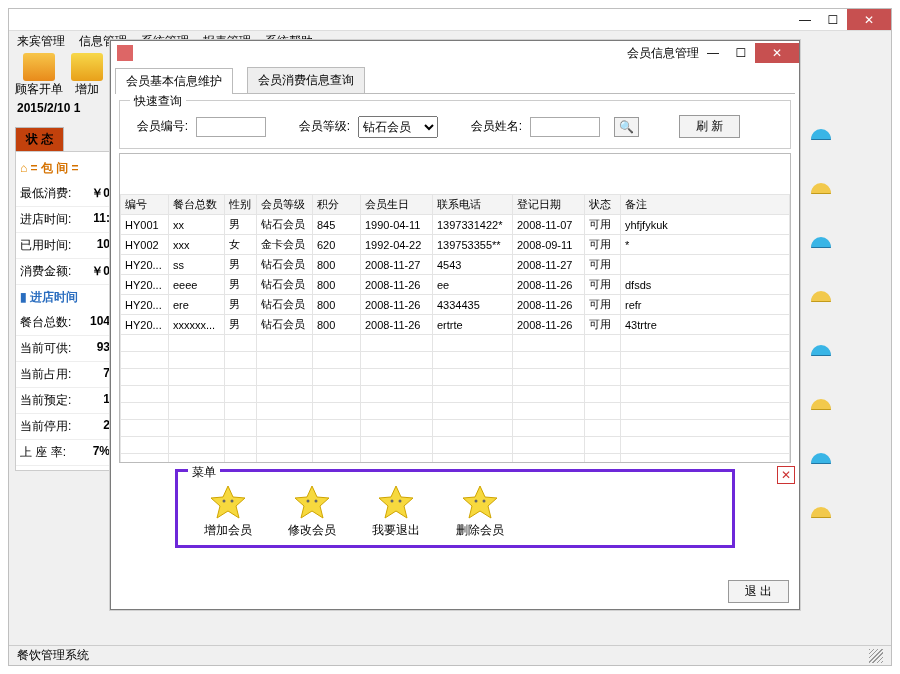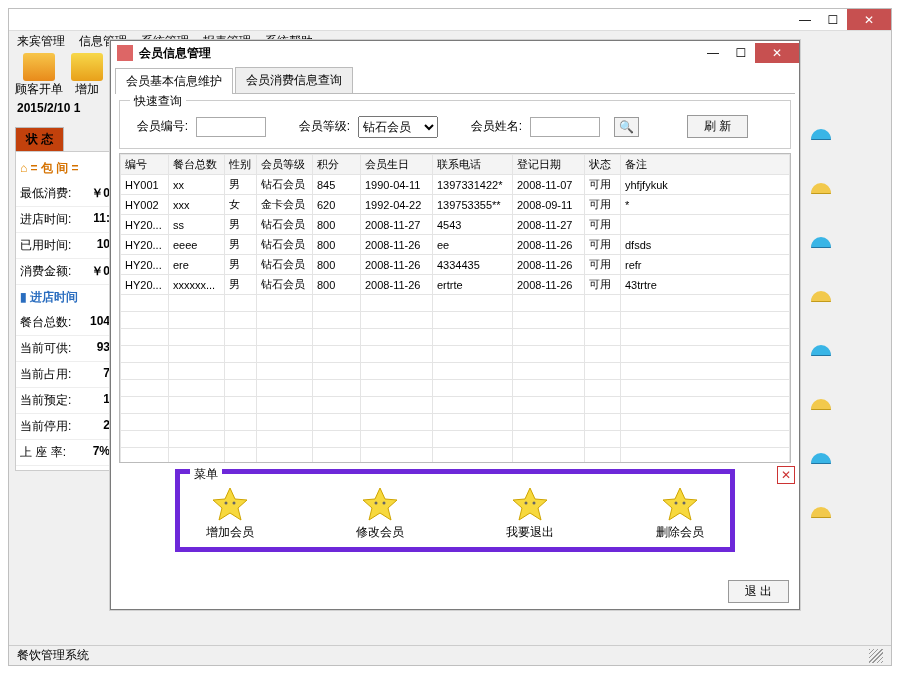--- a/index.html
+++ b/index.html
@@ -26,49 +26,49 @@
 
 
 .bg-markers { position: absolute; right: 60px; top: 120px; display:flex; flex-direction:column; gap: 44px; }
 .marker { width: 20px; height: 10px; border-radius: 50% 50% 0 0 / 100% 100% 0 0; background: #39b5e6; box-shadow: 0 1px 0 #2175a3; }
 .marker.y { background: #f2c94c; box-shadow: 0 1px 0 #c29a1a; }
 
 
 .dialog { position: absolute; left: 110px; top: 40px; width: 690px; height: 570px; background: #fff; border: 1px solid #7a7a7a; box-shadow: 0 0 0 1px #d0d0d0; }
 .dlg-title { height: 24px; background: #fff; display: flex; align-items: center; }
 .dlg-title .icon { width: 16px; height: 16px; margin: 0 6px; background: #d66; }
-.dlg-title .t { flex: 1; text-align: left; font-weight: bold; }
+.dlg-title .t { flex: 1; text-align: right; font-weight: normal; }
 .dlg-title .btns { display: flex; }
 .dlg-title .b { width: 28px; height: 20px; display:flex; align-items:center; justify-content:center; border:1px solid transparent; }
 .dlg-title .b.close { background: #c75050; color:#fff; width: 44px; }
 
 .tabs { display:flex; border-bottom: 1px solid #bbb; margin: 2px 4px 0; }
-.tab { padding: 4px 10px; border:1px solid #bbb; border-bottom:none; margin-right:2px; background:#eee; }
+.tab { padding: 4px 10px; border:1px solid #bbb; border-bottom:none; margin-right:14px; background:#eee; }
 .tab.active { background:#fff; position:relative; top:1px; }
 
 .dlg-body { padding: 4px; height: 498px; position: relative; }
 
 .quick-group { border:1px solid #ccc; margin:2px 4px; padding: 14px 8px 10px; position:relative; }
 .quick-group .legend { position:absolute; top:-8px; left:10px; background:#fff; padding:0 4px; }
 .quick-row { display:flex; align-items:center; gap:8px; }
 .quick-row label { width:60px; text-align:right; }
 .quick-row input[type=text] { width:70px; height:20px; border:1px solid #aaa; }
 .quick-row select { width:80px; height:22px; }
 .btn { border:1px solid #999; background:#f3f3f3; padding:2px 16px;margin-left:37px; }
 
 
 .grid { margin: 4px 4px 0; border:1px solid #bbb; height: 310px; overflow:hidden; background:#fff; }
-table { border-collapse: collapse; width: 100%; }
+table { border-collapse: collapse; width: 100%; margin-top: 40px; }
 th, td { border:1px solid #e4e4e4; padding: 2px 4px; font-size: 11px; text-align:left; white-space:nowrap; overflow:hidden; }
 th { background:#f4f4f4; font-weight:normal; }
 col.c-id{width:48px}col.c-name{width:56px}col.c-sex{width:32px}col.c-lv{width:56px}col.c-pt{width:48px}col.c-bd{width:72px}col.c-ph{width:80px}col.c-dt{width:72px}col.c-st{width:36px}col.c-note{width:auto}
 
 .close-small { position:absolute; right:4px; bottom:108px; width:18px; height:18px; border:1px solid #c33; color:#c33; display:flex; align-items:center; justify-content:center; background:#fff; }
 
-.menu-group { border:5px solid #6d28d9; margin: 6px 60px 12px; padding: 12px 8px 6px; position:relative; display:flex; justify-content:space-between; }
+.menu-group { border:3px solid #6d28d9; margin: 6px 60px 12px; padding: 12px 8px 6px; position:relative; display:flex; justify-content:flex-start; }
 .menu-group .legend { position:absolute; top:-8px; left:10px; background:#fff; padding:0 4px; }
 .star-btn { margin: 0 18px; text-align:center; }
 .star { width:40px; height:36px; margin:0 auto 2px; position:relative; }
 .star svg { width:40px; height:36px; }
 
 .dlg-footer { position:absolute; right:10px; bottom:6px; }
 .statusbar { position:absolute; left:0; right:0; bottom:0; height:20px; border-top:1px solid #ccc; background:#f0f0f0; padding:2px 8px; display:flex; justify-content:space-between; align-items:center; }
 .resize-grip { width:14px; height:14px; background: repeating-linear-gradient(135deg,#999 0 1px,transparent 1px 3px); }
 
 
@@ -190,21 +190,21 @@
       <div class="quick-row">
         <label>会员编号:</label>
         <input type="text" style="">
         <label style="margin-left:16px">会员等级:</label>
         <select>
           <option>钻石会员</option>
         </select>
         <label style="margin-left:16px">会员姓名:</label>
         <input type="text" style="">
         <button class="btn" style="padding:2px 4px;margin-left:6px"><span>🔍</span></button>
-        <button class="btn" style="margin-left:40px">刷 新</button>
+        <button class="btn" style="margin-left:32px">刷 新</button>
       </div>
     </div>
 
     <div class="grid">
       <table>
         <colgroup>
             <col class="c-id">
             <col class="c-name">
             <col class="c-sex">
             <col class="c-lv">

